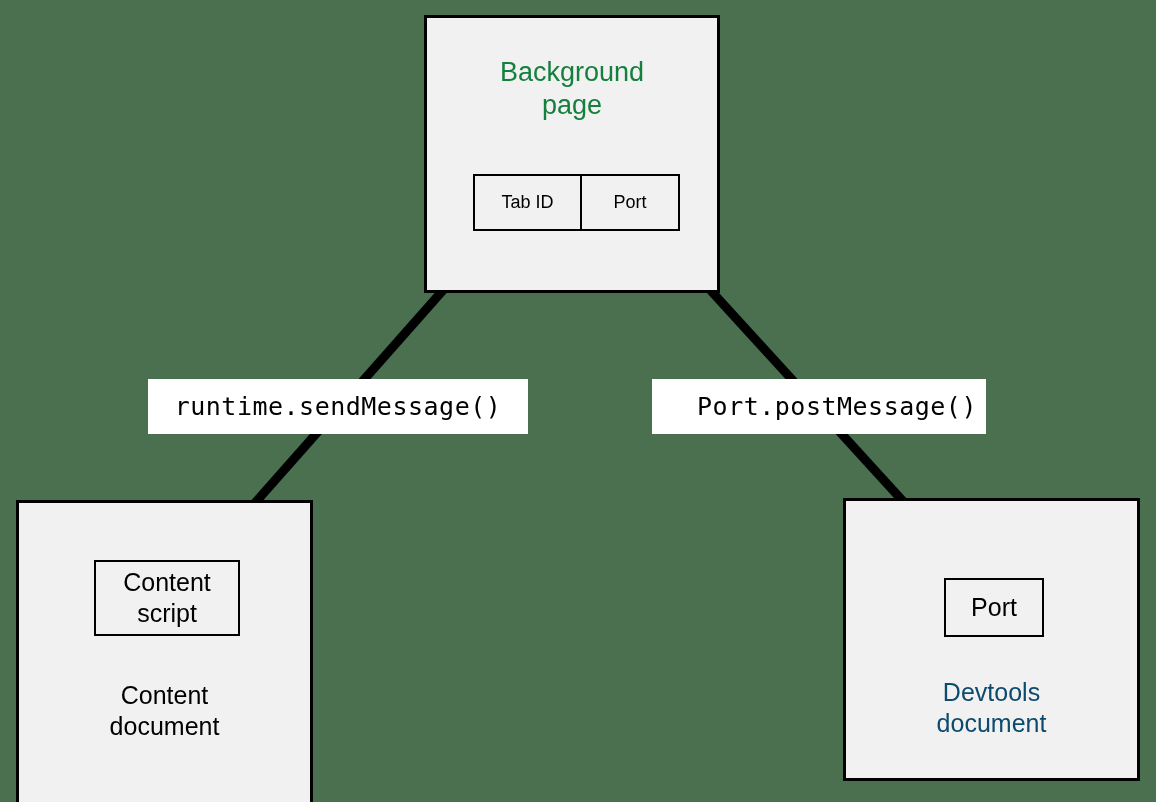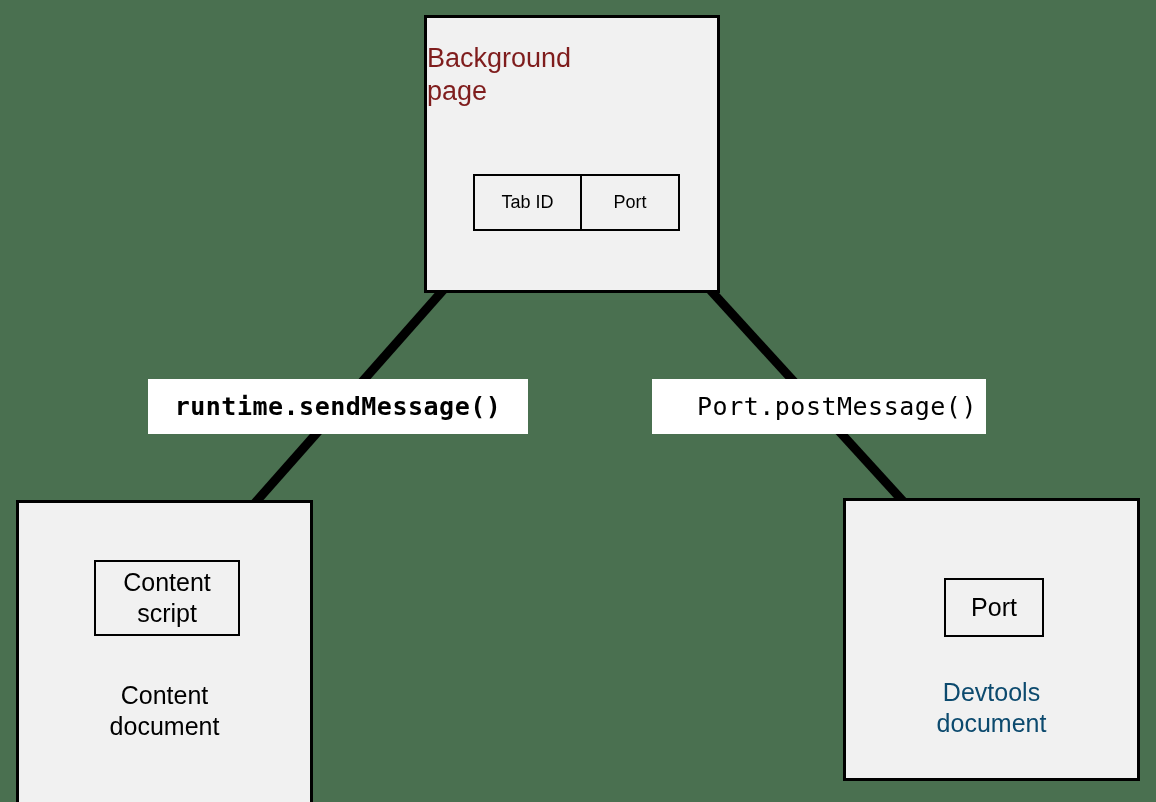--- a/index.html
+++ b/index.html
@@ -36,25 +36,26 @@
   
   #background-page {
     left: 424px;
     top: 15px;
     width: 296px;
     height: 278px;
   }
   #background-page-title {
     position: absolute;
     left: 0;
-    top: 24px;
+    top: 38px;
     width: 100%;
+    text-align: center;
     font-size: 27px;
     line-height: 33px;
-    color: #7f1d1d;
+    color: #15803d;
     white-space: pre-line;
   }
   
   #port-table {
     position: absolute;
     left: 46px;
     top: 156px;
     width: 207px;
     height: 57px;
     display: flex;
@@ -163,21 +164,20 @@
     letter-spacing: 0.5px;
     color: #000;
     box-sizing: border-box;
     white-space: nowrap;
   }
   #label-send-message {
     left: 148px;
     top: 379px;
     width: 380px;
     height: 55px;
-    font-weight: bold;
   }
   #label-post-message {
     left: 652px;
     top: 379px;
     width: 334px;
     height: 55px;
     padding-left: 36px;
   }
 </style>
 </head>

